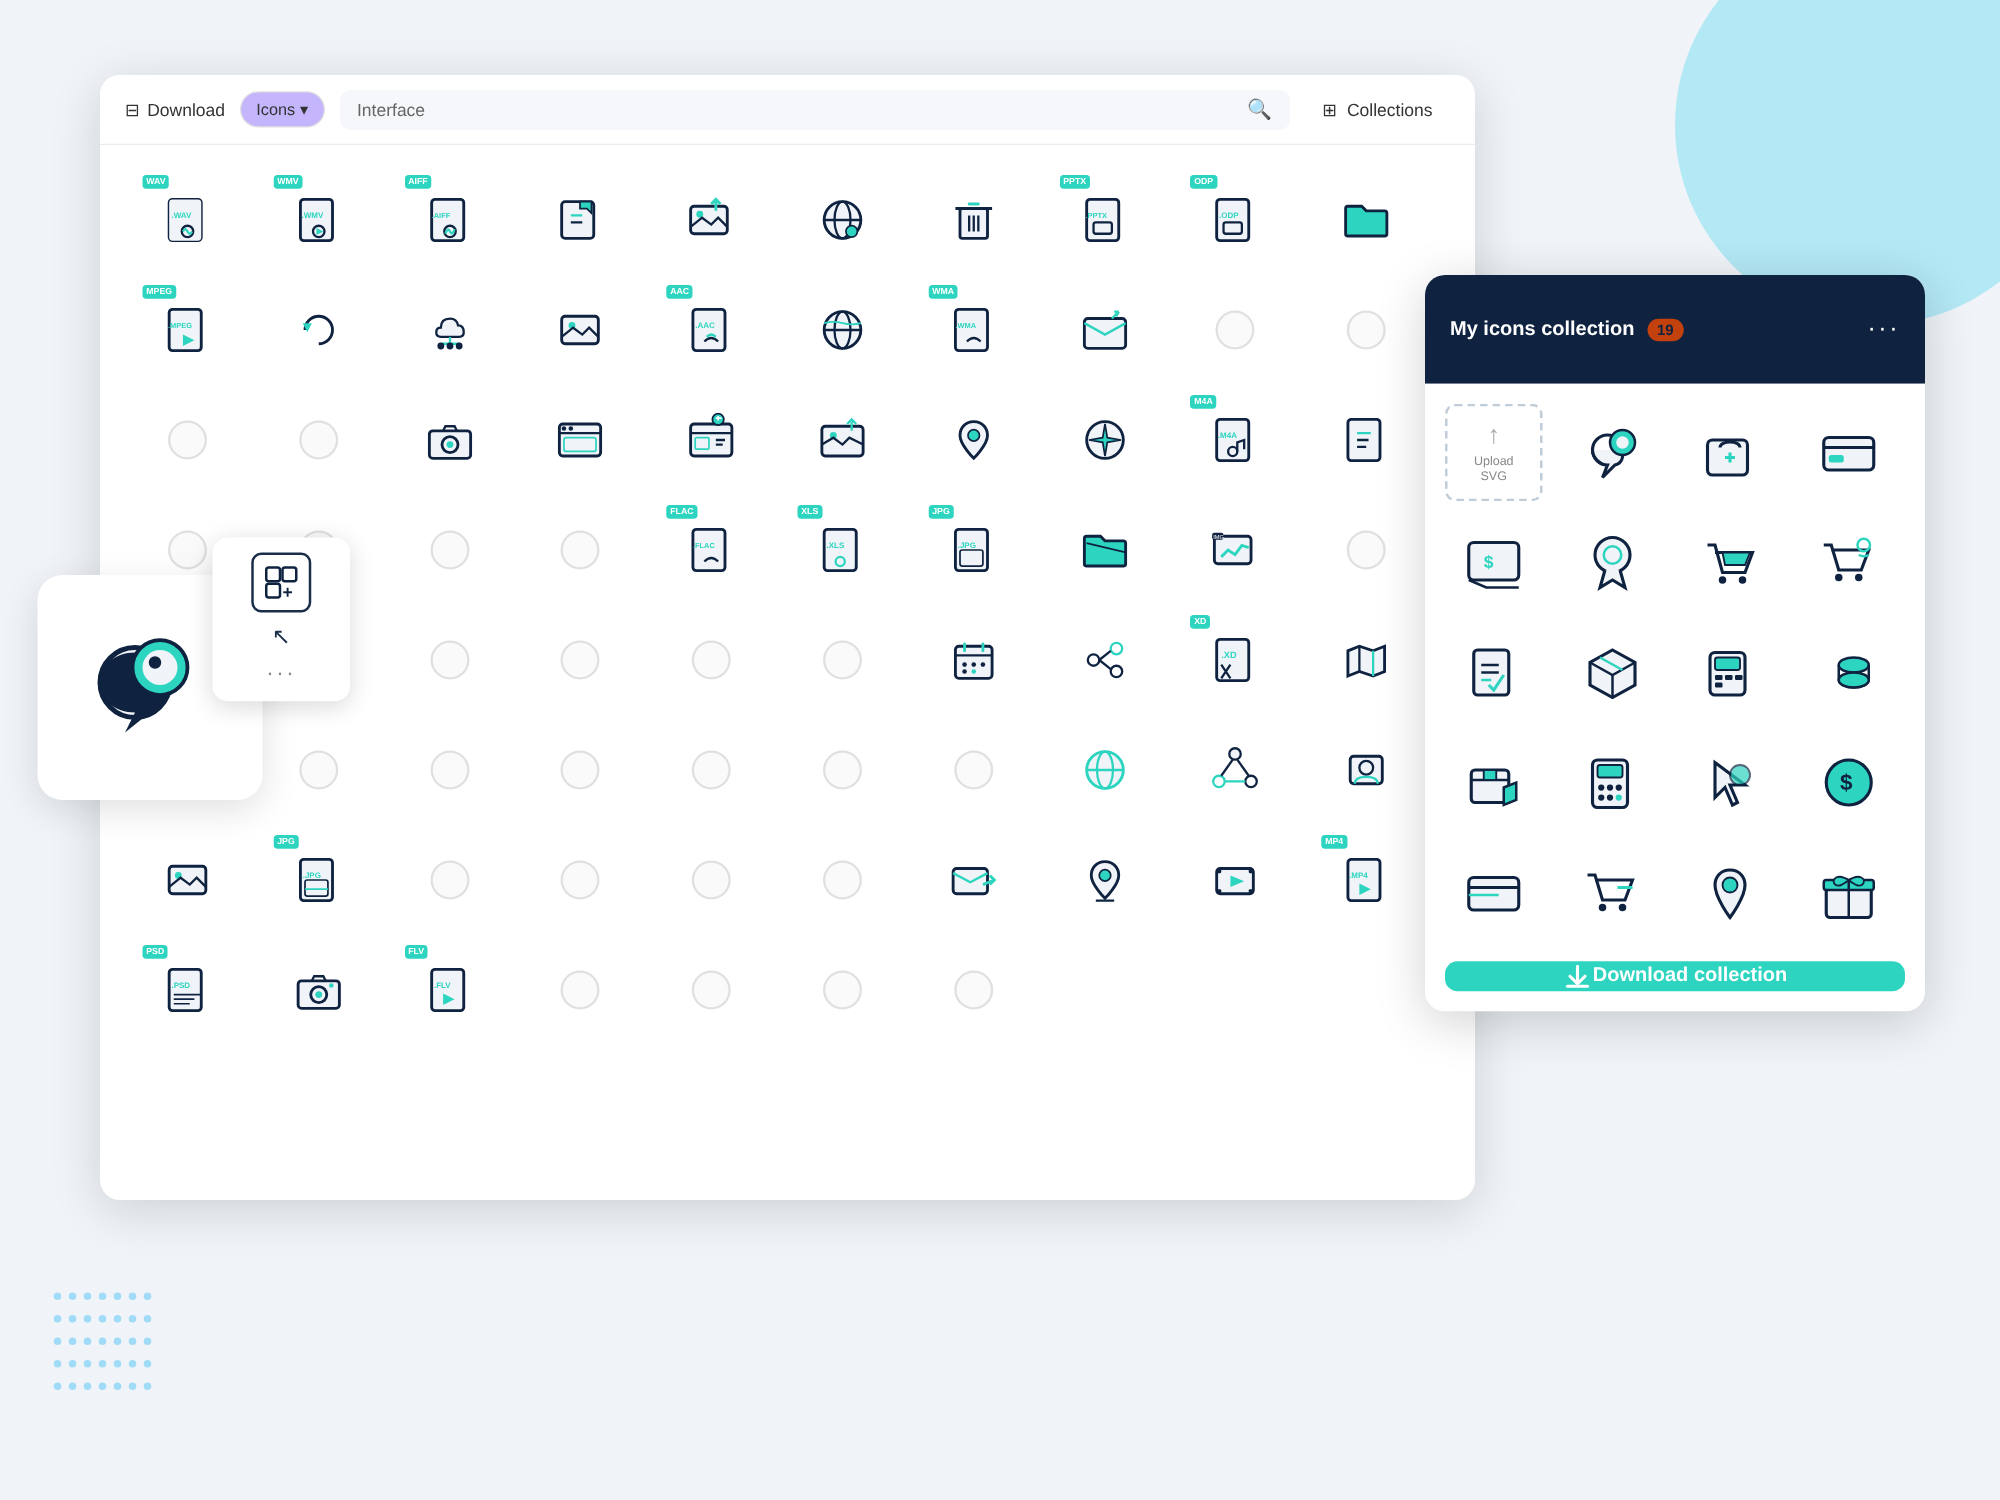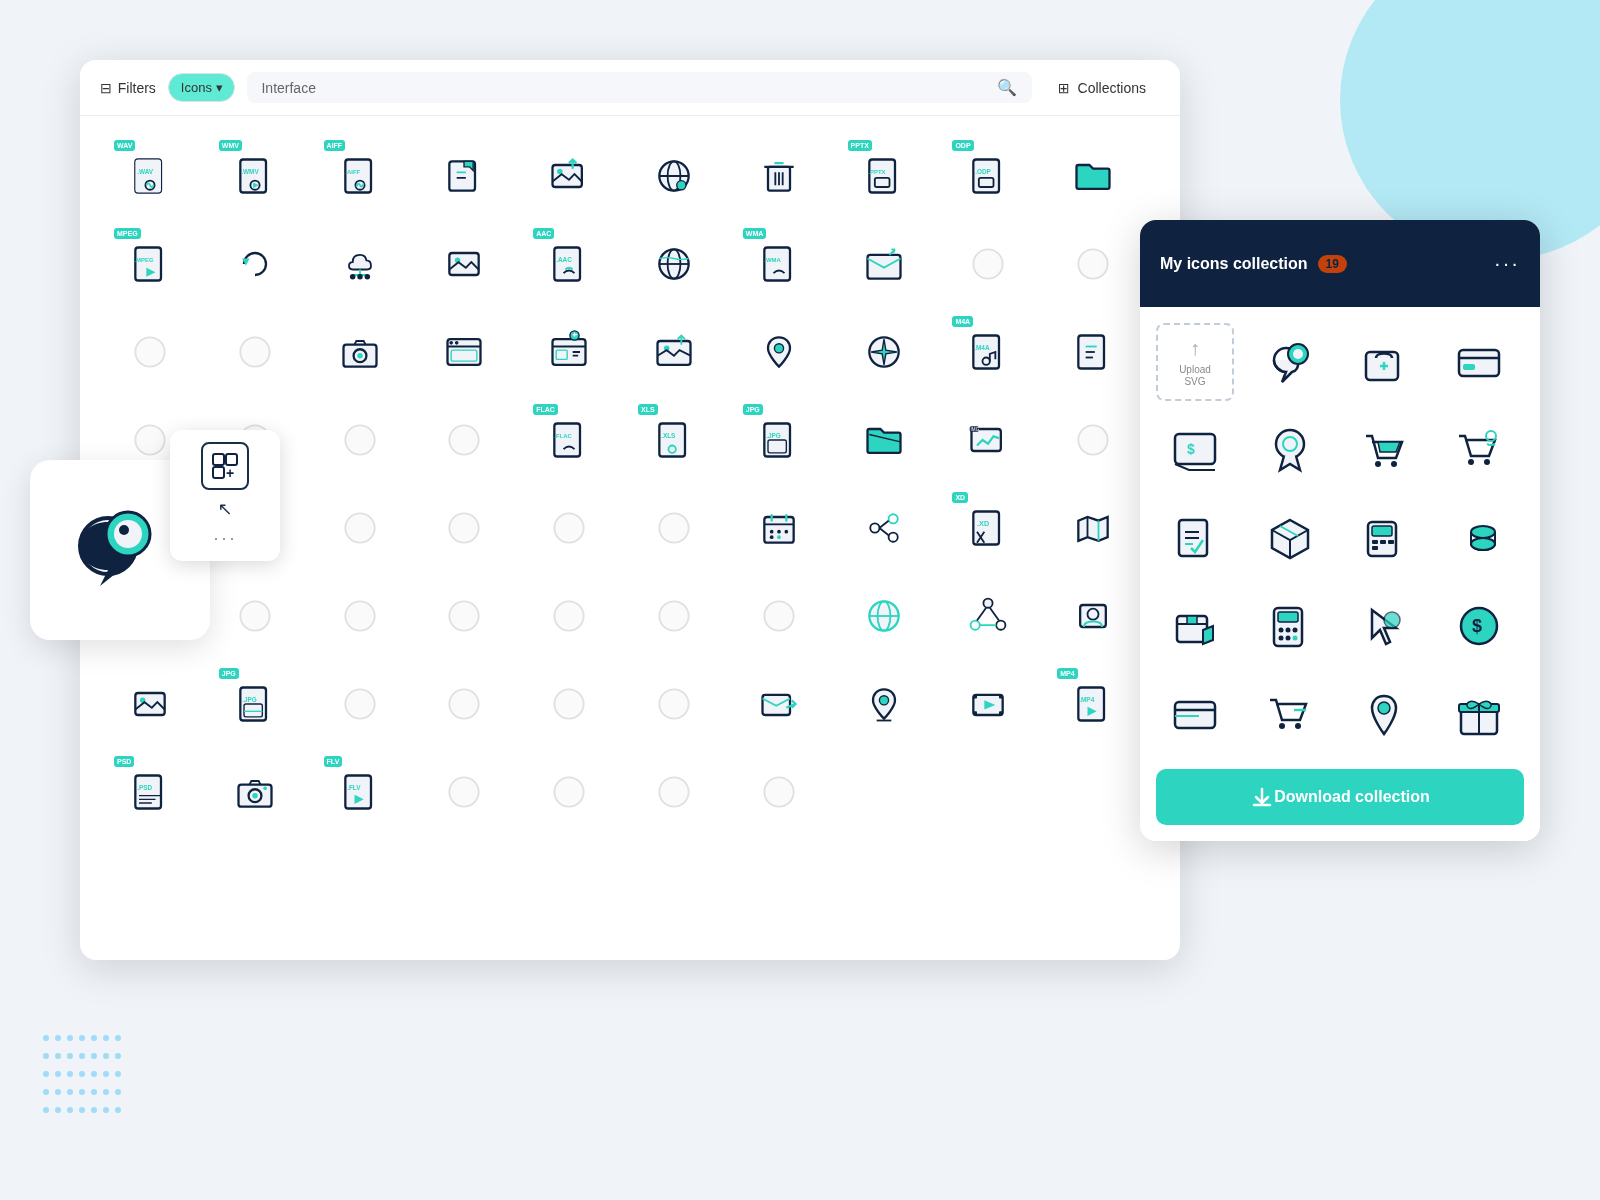--- a/index.html
+++ b/index.html
@@ -77,21 +77,21 @@
     .toolbar-dropdown {
       display: flex;
       align-items: center;
       gap: 4px;
       padding: 6px 12px;
       border: 1px solid #e0e0e0;
       border-radius: 20px;
       font-size: 13px;
       color: #333;
       cursor: pointer;
-      background: #5eead4;
+      background: #c4b5fd;
     }
     .toolbar-search {
       flex: 1;
       display: flex;
       align-items: center;
       padding: 6px 14px;
       border-radius: 8px;
       background: #f5f7fa;
       gap: 8px;
     }
@@ -286,21 +286,21 @@
       text-align: center;
       line-height: 1.2;
     }
 
     .download-btn {
       width: 100%;
       background: #2dd4bf;
       color: #fff;
       border: none;
       border-radius: 10px;
-      padding: 16px;
+      padding: 0;
       font-size: 16px;
       font-weight: 600;
       cursor: pointer;
       display: flex;
       align-items: center;
       justify-content: center;
       gap: 0;
     }
 
     
@@ -323,21 +323,21 @@
 
 <div class="bg-circle"></div>
 
 <div class="dot-grid" id="dot-grid"><span></span><span></span><span></span><span></span><span></span><span></span><span></span><br><span></span><span></span><span></span><span></span><span></span><span></span><span></span><br><span></span><span></span><span></span><span></span><span></span><span></span><span></span><br><span></span><span></span><span></span><span></span><span></span><span></span><span></span><br><span></span><span></span><span></span><span></span><span></span><span></span><span></span><br></div>
 
 <div class="browser-window">
 
   <div class="toolbar">
     <div class="toolbar-filters">
       <span>⊟</span>
-      <span>Filters</span>
+      <span>Download</span>
     </div>
     <div class="toolbar-dropdown">
       <span>Icons</span>
       <span>▾</span>
     </div>
     <div class="toolbar-search">
       <input type="text" value="Interface" style="">
       <span class="search-icon">🔍</span>
     </div>
     <button class="collections-btn">

